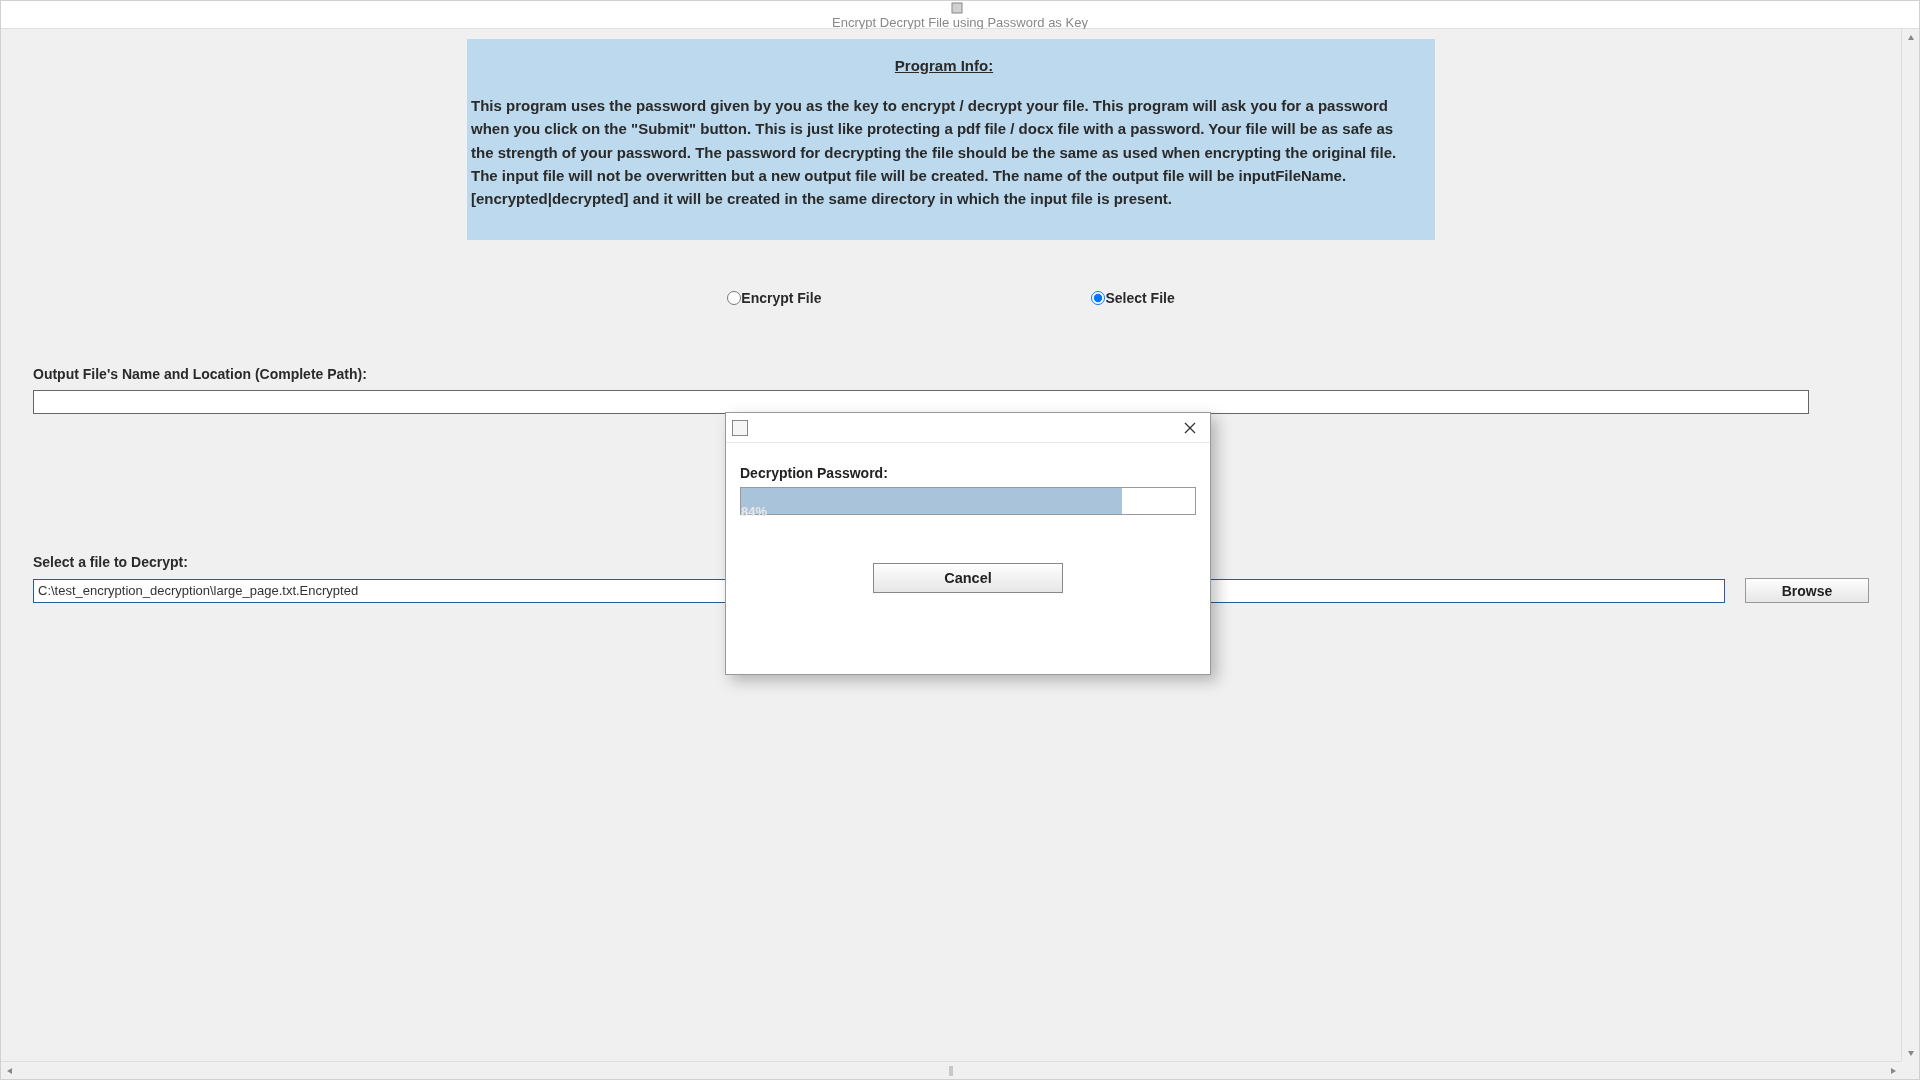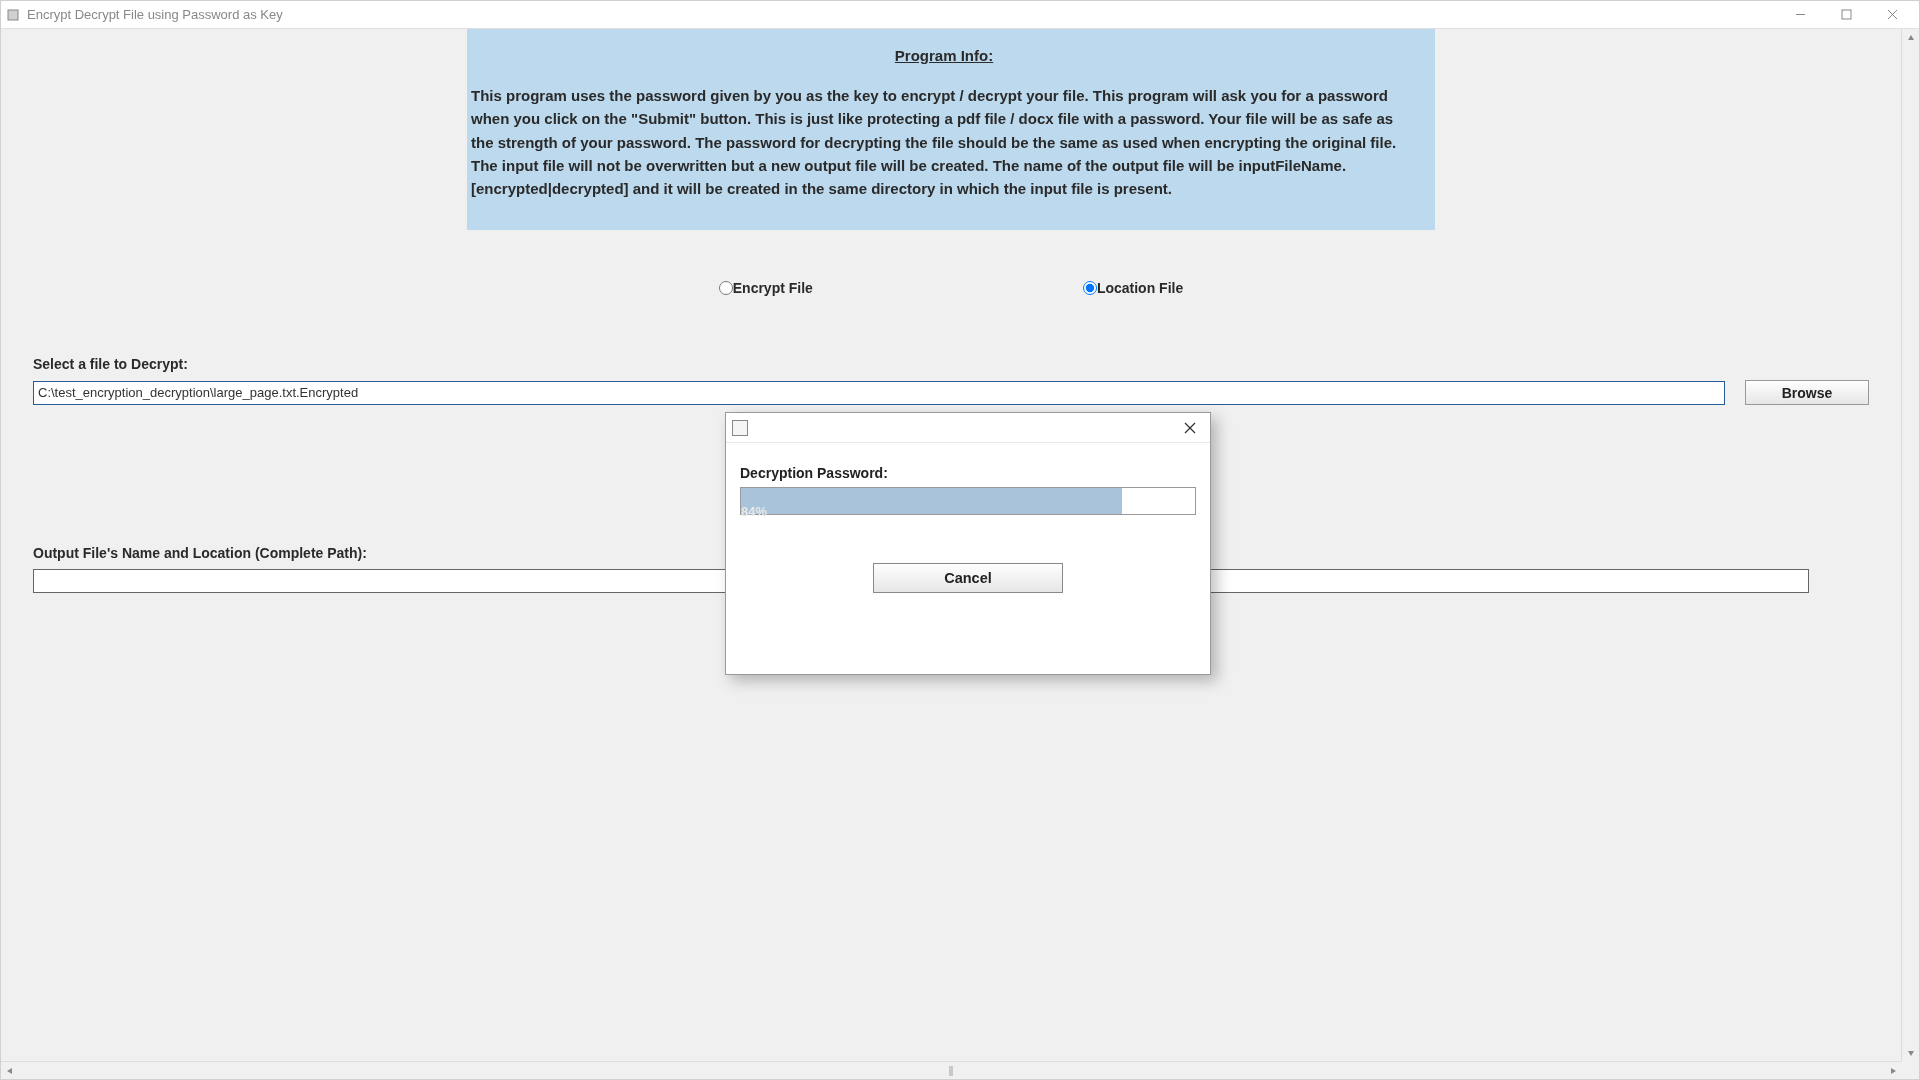--- a/index.html
+++ b/index.html
@@ -23,20 +23,21 @@
       display: flex;
       flex-direction: column;
     }
     .titlebar {
       height: 28px;
       background: #fff;
       border-bottom: 1px solid #e0e0e0;
       display: flex;
       align-items: center;
       padding: 0 4px;
+      flex-direction: column;
     }
     .titlebar-icon {
       width: 16px;
       height: 16px;
       margin-right: 6px;
       display: inline-flex;
       align-items: center;
       justify-content: center;
     }
     .titlebar-text {
@@ -68,21 +69,21 @@
       position: absolute;
       top: 0;
       left: 0;
       right: 18px;
       bottom: 18px;
       background: #f0f0f0;
       padding: 0;
     }
     .info-panel {
       width: 968px;
-      margin: 0 auto 0;
+      margin: 10px auto 0;
       background: #bdd9ed;
       padding: 18px 16px 30px 2px;
     }
     .info-title {
       text-align: center;
       font-size: 15px;
       font-weight: bold;
       color: #2a2a2a;
       text-decoration: underline;
       margin-bottom: 20px;
@@ -341,35 +342,35 @@
         <div class="info-body">This program uses the password given by you as the key to encrypt / decrypt your file. This program will ask you for a password when you click on the "Submit" button. This is just like protecting a pdf file / docx file with a password. Your file will be as safe as the strength of your password. The password for decrypting the file should be the same as used when encrypting the original file. The input file will not be overwritten but a new output file will be created. The name of the output file will be inputFileName.[encrypted|decrypted] and it will be created in the same directory in which the input file is present.</div>
       </div>
 
       <div class="radio-row">
         <label class="radio-item">
           <input type="radio" name="mode" style="">
           <span>Encrypt File</span>
         </label>
         <label class="radio-item">
           <input type="radio" name="mode" checked="" style="">
-          <span>Location File</span>
+          <span>Select File</span>
         </label>
+      </div>
+
+      <div class="form-section">
+        <span class="form-label">Output File's Name and Location (Complete Path):</span>
+        <input class="output-input" type="text" value="" style="">
       </div>
 
       <div class="form-section">
         <span class="form-label">Select a file to Decrypt:</span>
         <div class="file-row">
           <input class="file-input" type="text" value="C:\test_encryption_decryption\large_page.txt.Encrypted" style="">
           <button class="browse-btn">Browse</button>
         </div>
-      </div>
-
-      <div class="form-section">
-        <span class="form-label">Output File's Name and Location (Complete Path):</span>
-        <input class="output-input" type="text" value="" style="">
       </div>
 
     </div>
 
     <div class="vscroll">
       <div class="vscroll-btn top">
         <svg width="8" height="8">
             <polygon points="4,1 7,6 1,6" fill="#888"></polygon>
           </svg>
       </div>

